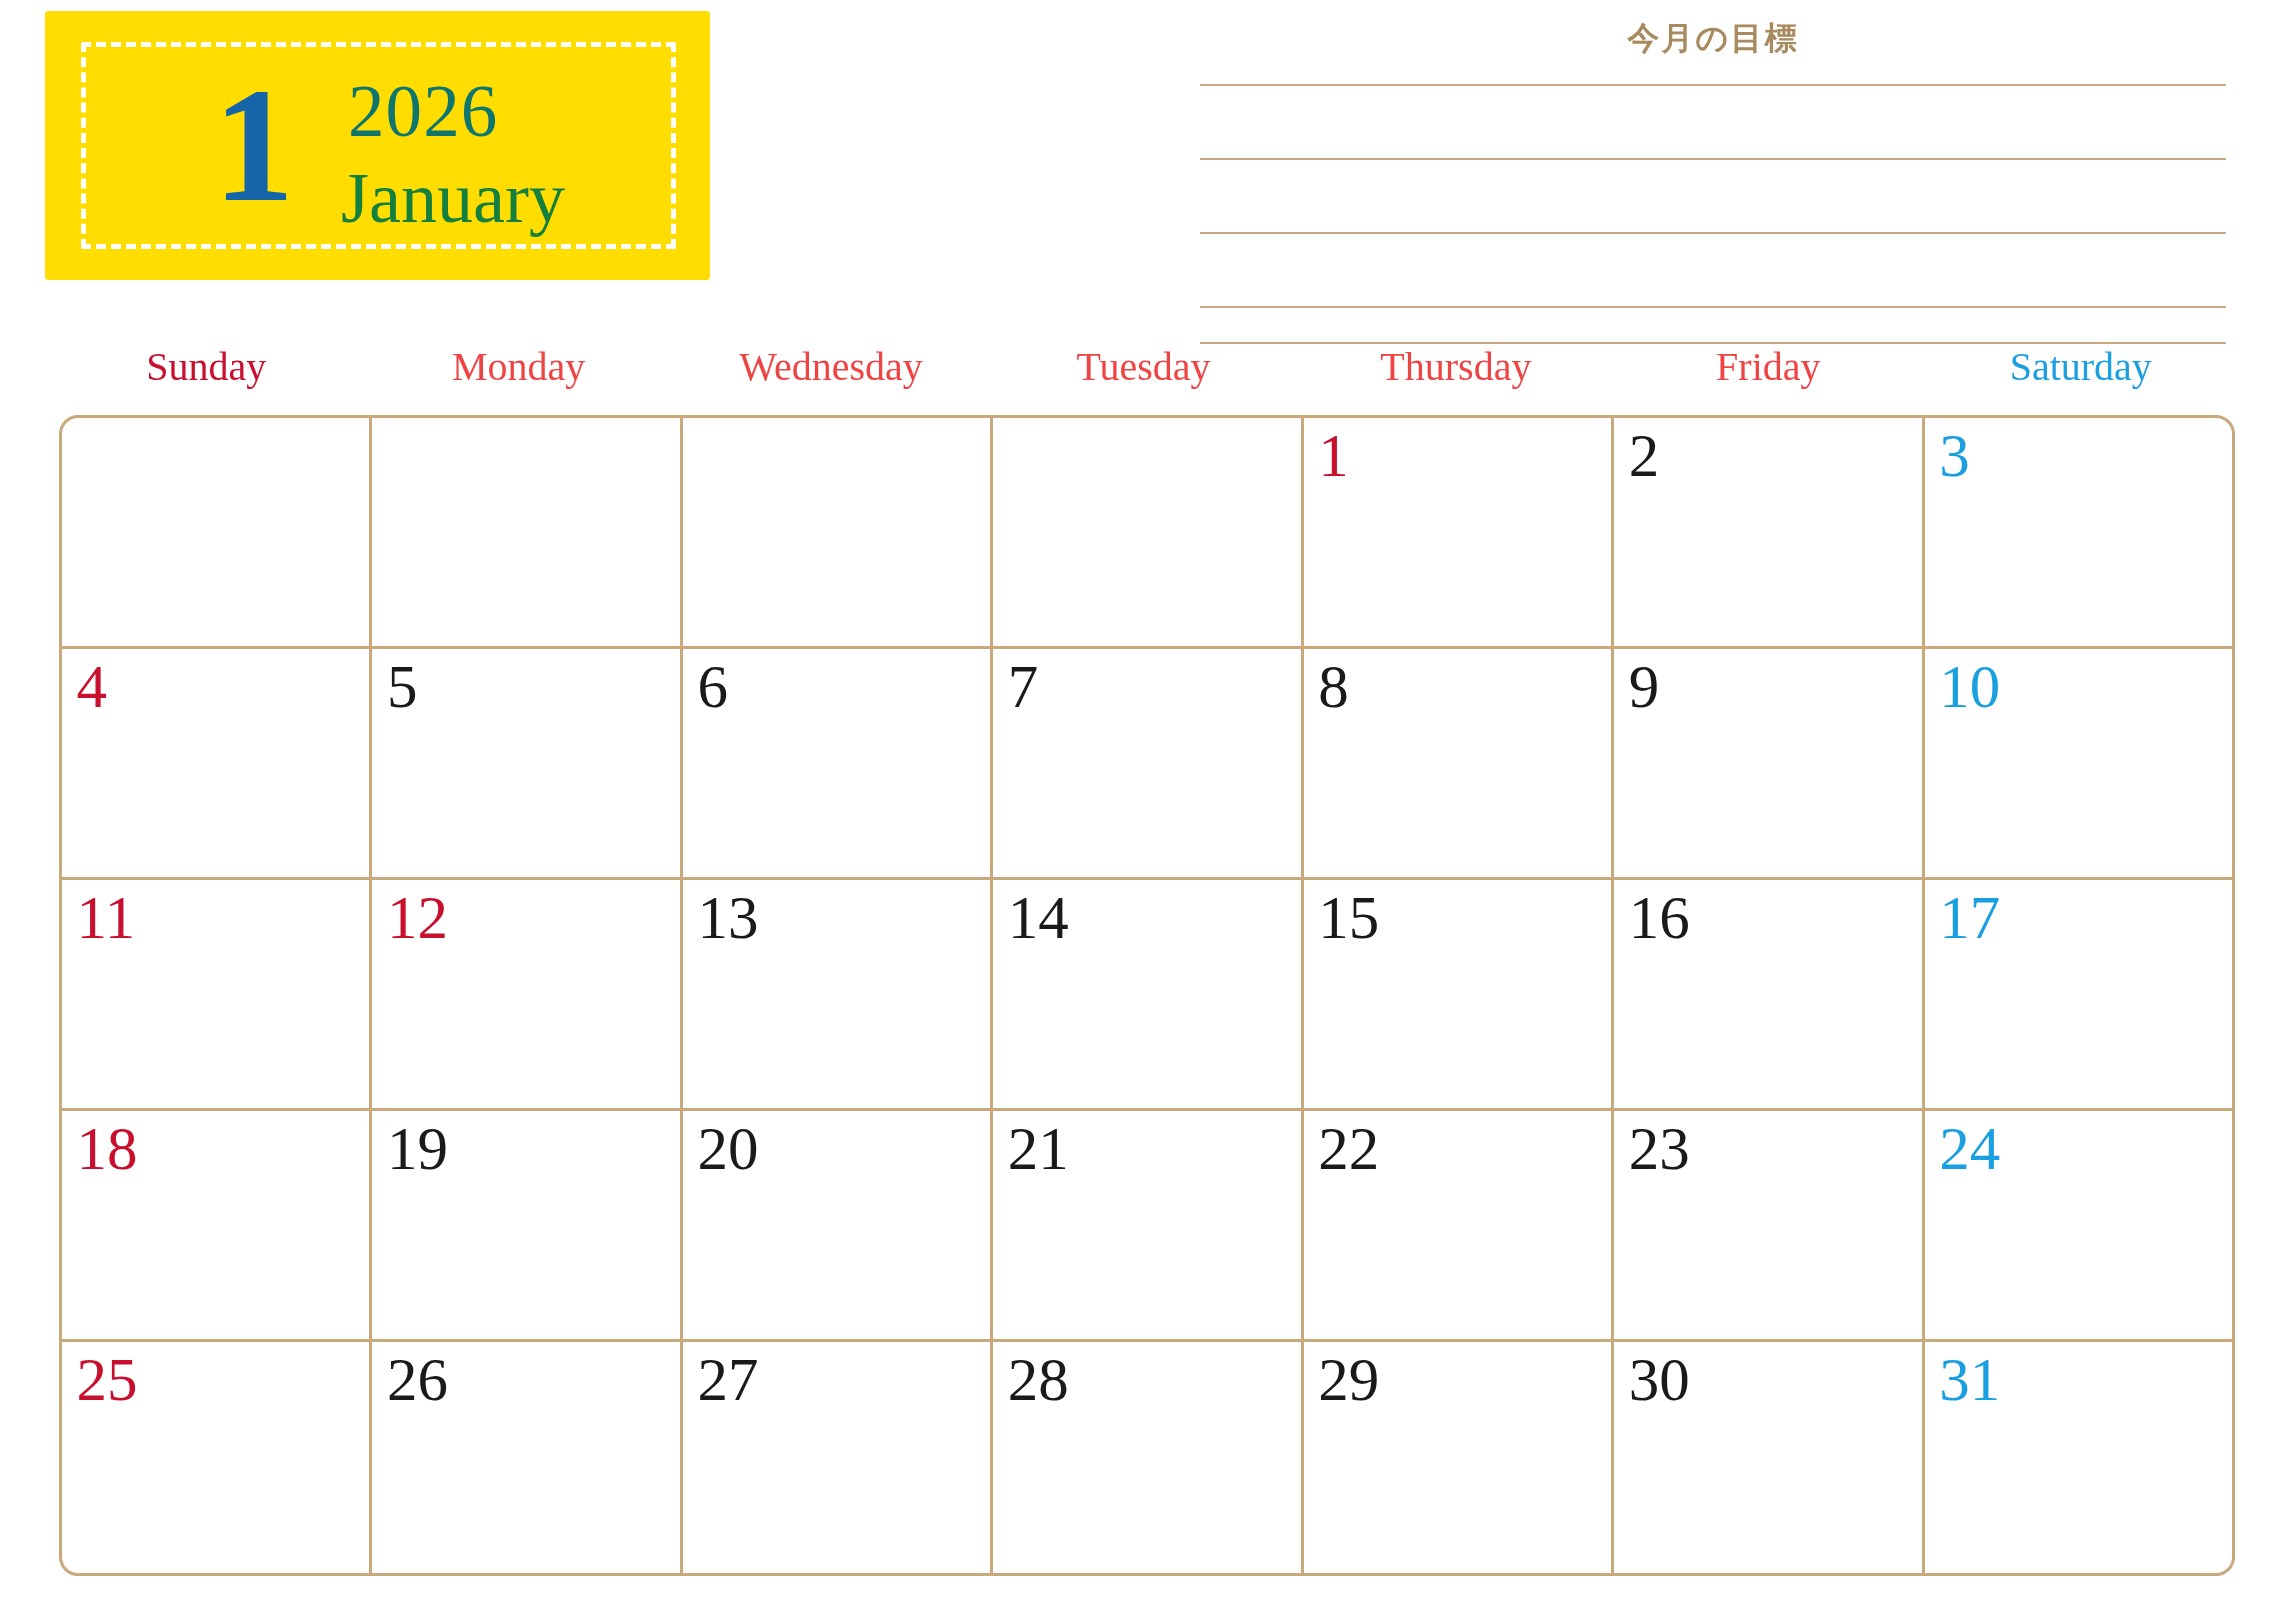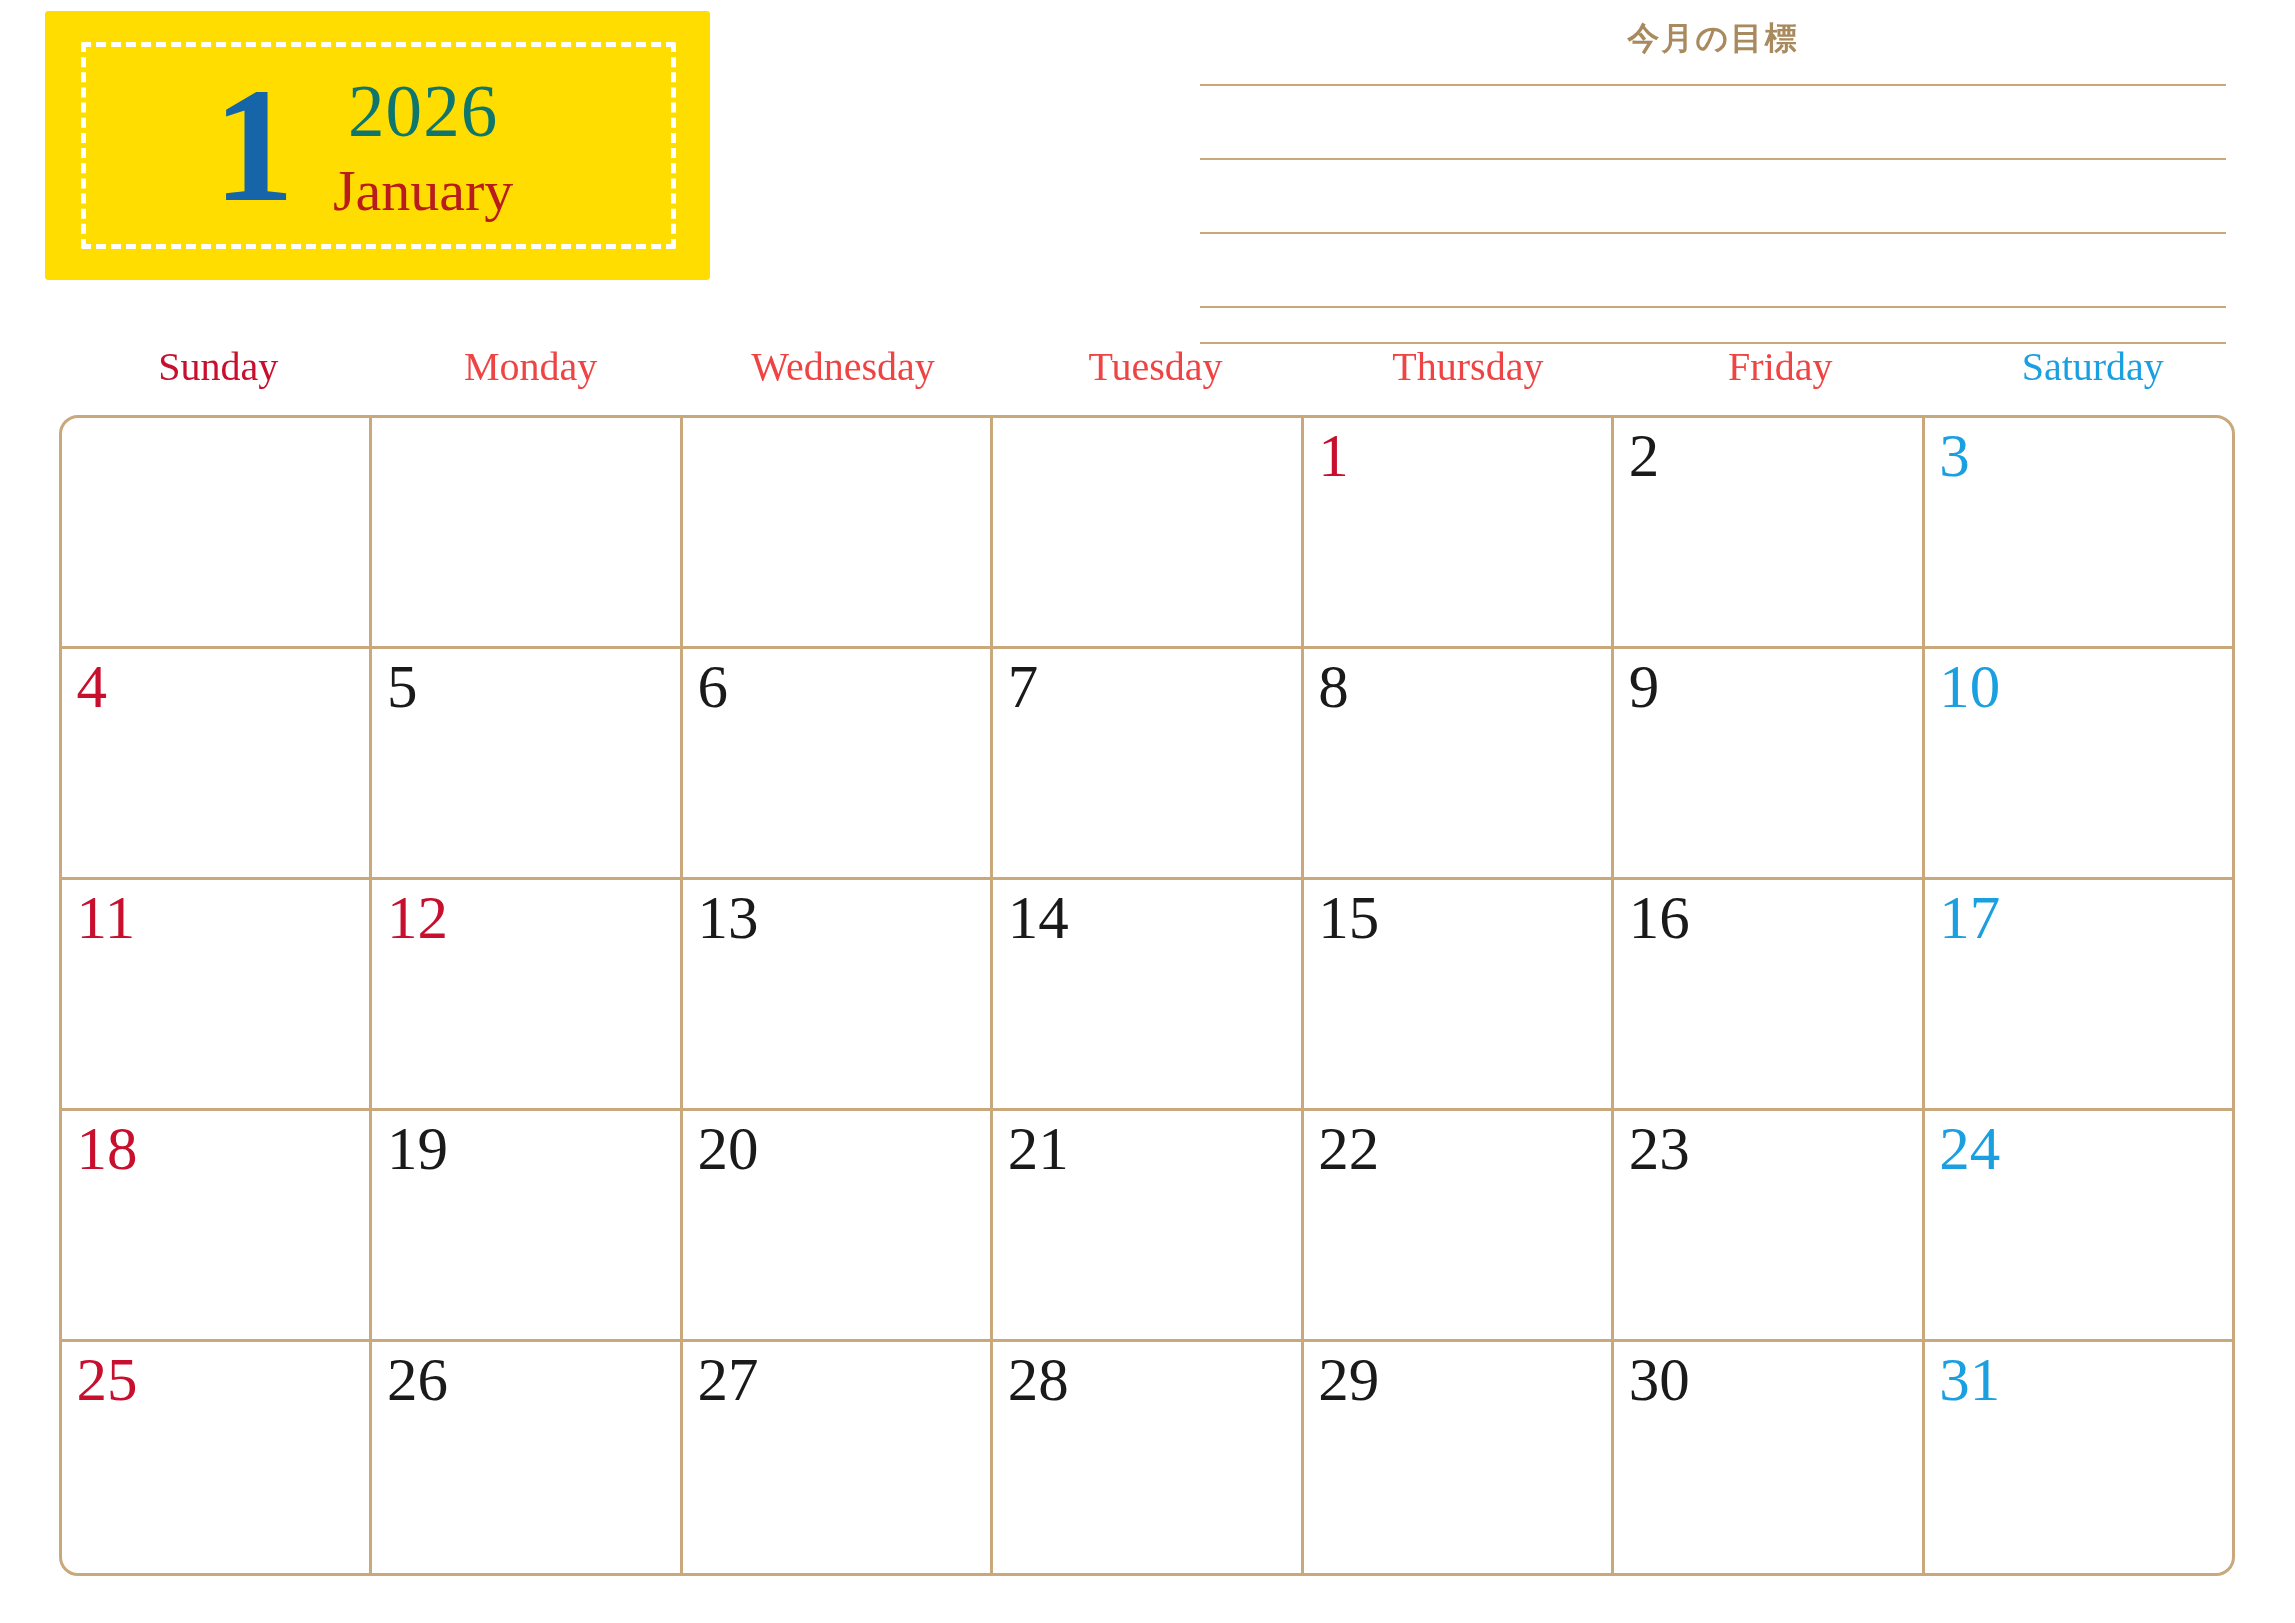--- a/index.html
+++ b/index.html
@@ -62,25 +62,25 @@
     left: 303px;
     top: 64px;
     font-family: "Liberation Serif", serif;
     font-size: 73px;
     color: #0f766e;
     letter-spacing: 1.1px;
     line-height: 1;
   }
   .month-name {
     position: absolute;
-    left: 288px;
+    left: 296px;
     top: 151px;
     font-family: "Liberation Serif", serif;
-    font-size: 58px;
-    color: #b91c1c;
+    font-size: 72px;
+    color: #15803d;
     line-height: 1;
   }
 
   .goal-area {
     position: absolute;
     left: 1200px;
     top: 11.2px;
     width: 1026px;
     height: 325px;
   }
@@ -105,21 +105,21 @@
   }
   .goal-line.l1 { top: 73px; }
   .goal-line.l2 { top: 147px; }
   .goal-line.l3 { top: 221px; }
   .goal-line.l4 { top: 295px; }
   .goal-line.l5 { top: 331px; }
 
   
   .weekdays {
     position: absolute;
-    left: 62px;
+    left: 50px;
     top: 342px;
     width: 2187px;
     height: 50px;
     display: flex;
   }
   .weekday {
     flex: 1 1 0;
     text-align: center;
     font-family: "Liberation Serif", serif;
     font-size: 40px;

